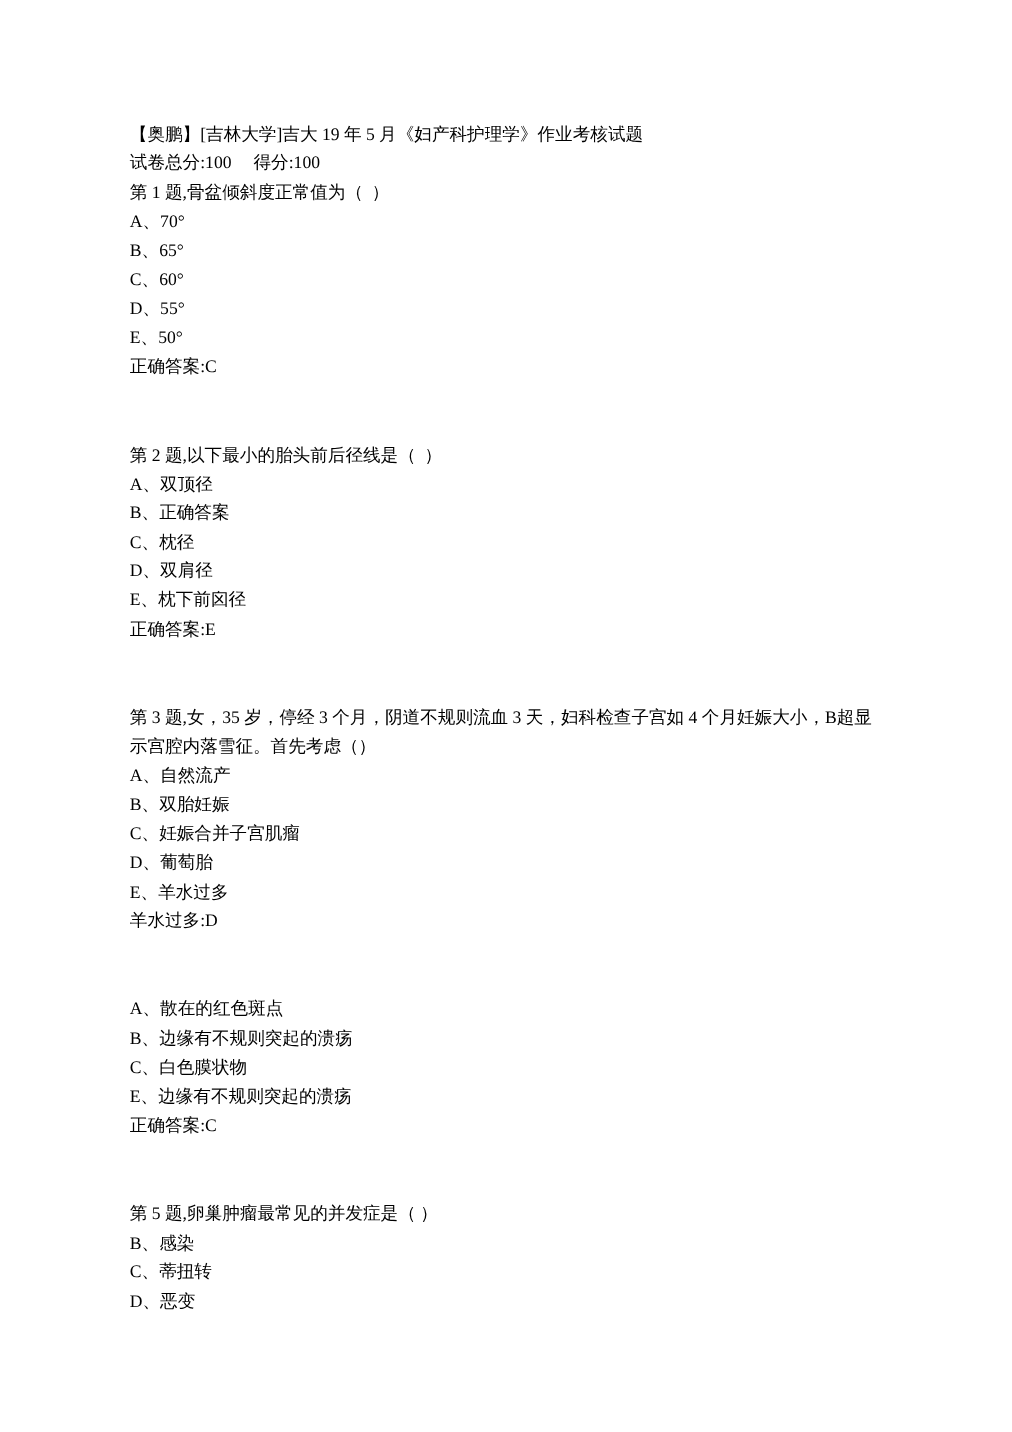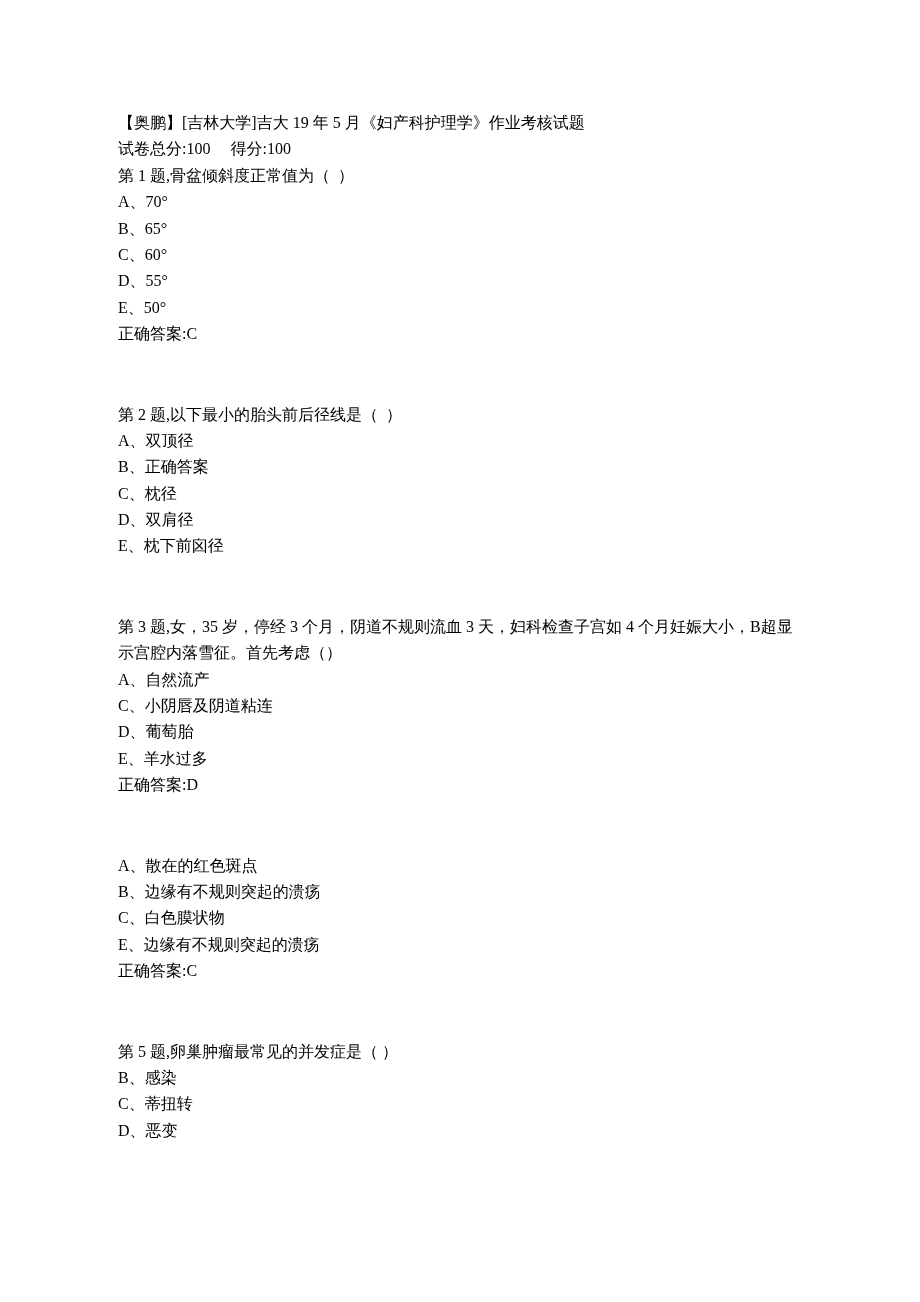--- a/index.html
+++ b/index.html
@@ -41,29 +41,31 @@
   <p class="line">正确答案:C</p>
 
   <div class="gap"></div>
 
   <p class="line">第 2 题,以下最小的胎头前后径线是（  ）</p>
   <p class="line">A、双顶径</p>
   <p class="line">B、正确答案</p>
   <p class="line">C、枕径</p>
   <p class="line">D、双肩径</p>
   <p class="line">E、枕下前囟径</p>
+  <p class="line">正确答案:E</p>
 
   <div class="gap"></div>
 
   <p class="line">第 3 题,女，35 岁，停经 3 个月，阴道不规则流血 3 天，妇科检查子宫如 4 个月妊娠大小，B超显示宫腔内落雪征。首先考虑（）</p>
   <p class="line">A、自然流产</p>
-  <p class="line">C、小阴唇及阴道粘连</p>
+  <p class="line">B、双胎妊娠</p>
+  <p class="line">C、妊娠合并子宫肌瘤</p>
   <p class="line">D、葡萄胎</p>
   <p class="line">E、羊水过多</p>
-  <p class="line">正确答案:D</p>
+  <p class="line">羊水过多:D</p>
 
   <div class="gap"></div>
 
   <p class="line">A、散在的红色斑点</p>
   <p class="line">B、边缘有不规则突起的溃疡</p>
   <p class="line">C、白色膜状物</p>
   <p class="line">E、边缘有不规则突起的溃疡</p>
   <p class="line">正确答案:C</p>
 
   <div class="gap"></div>

